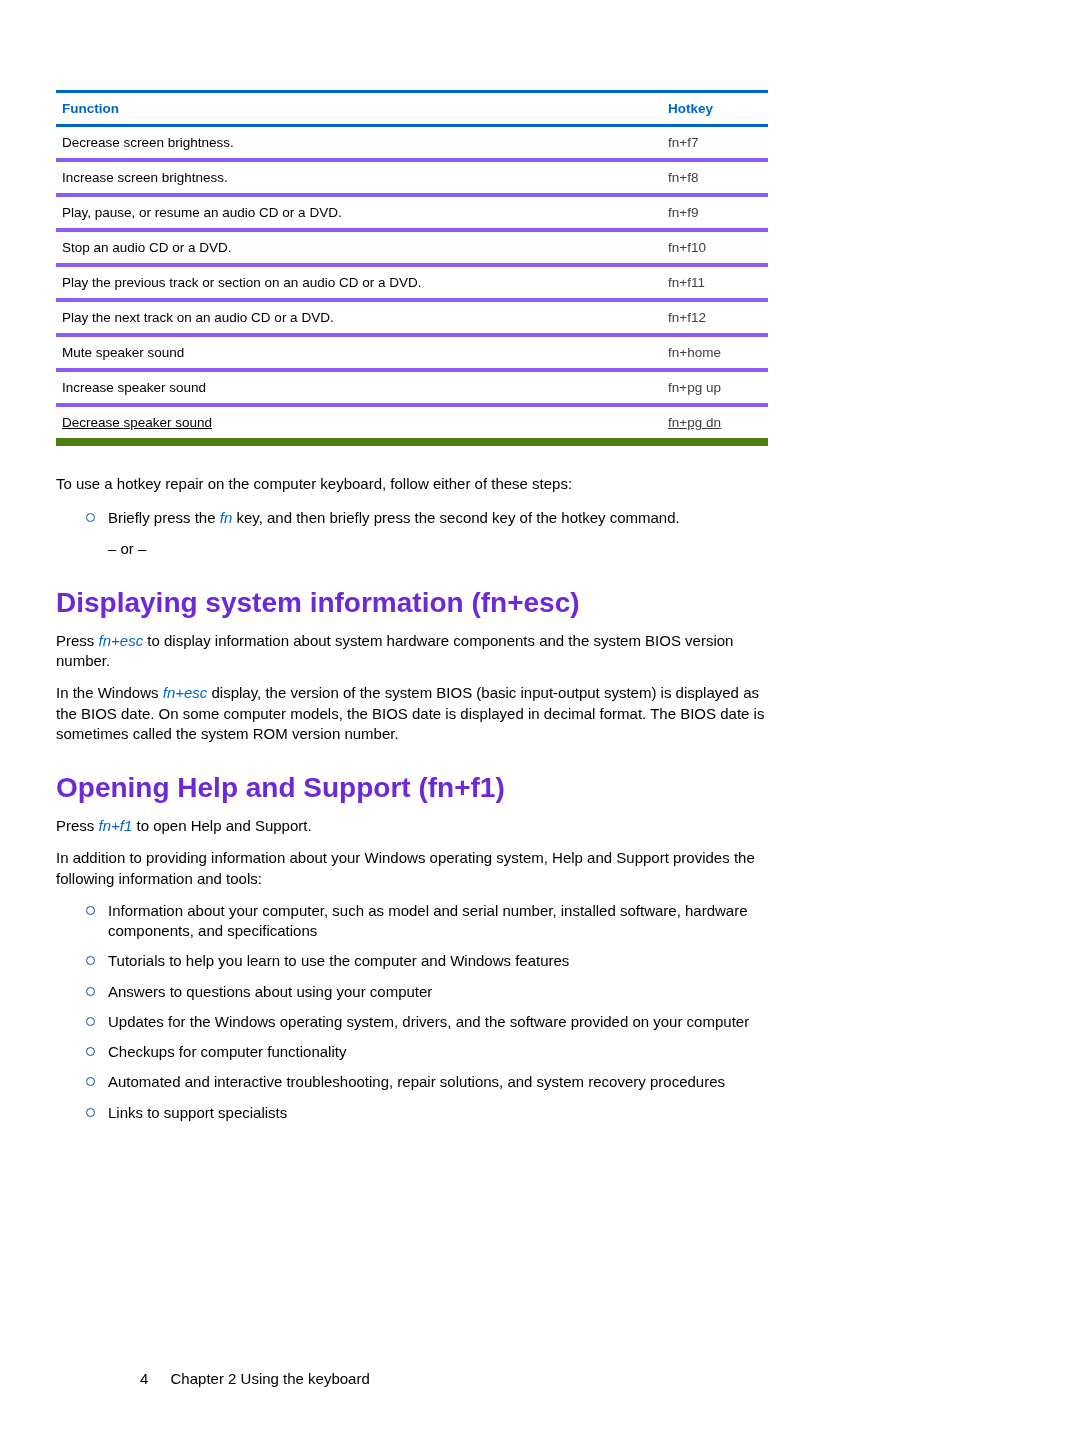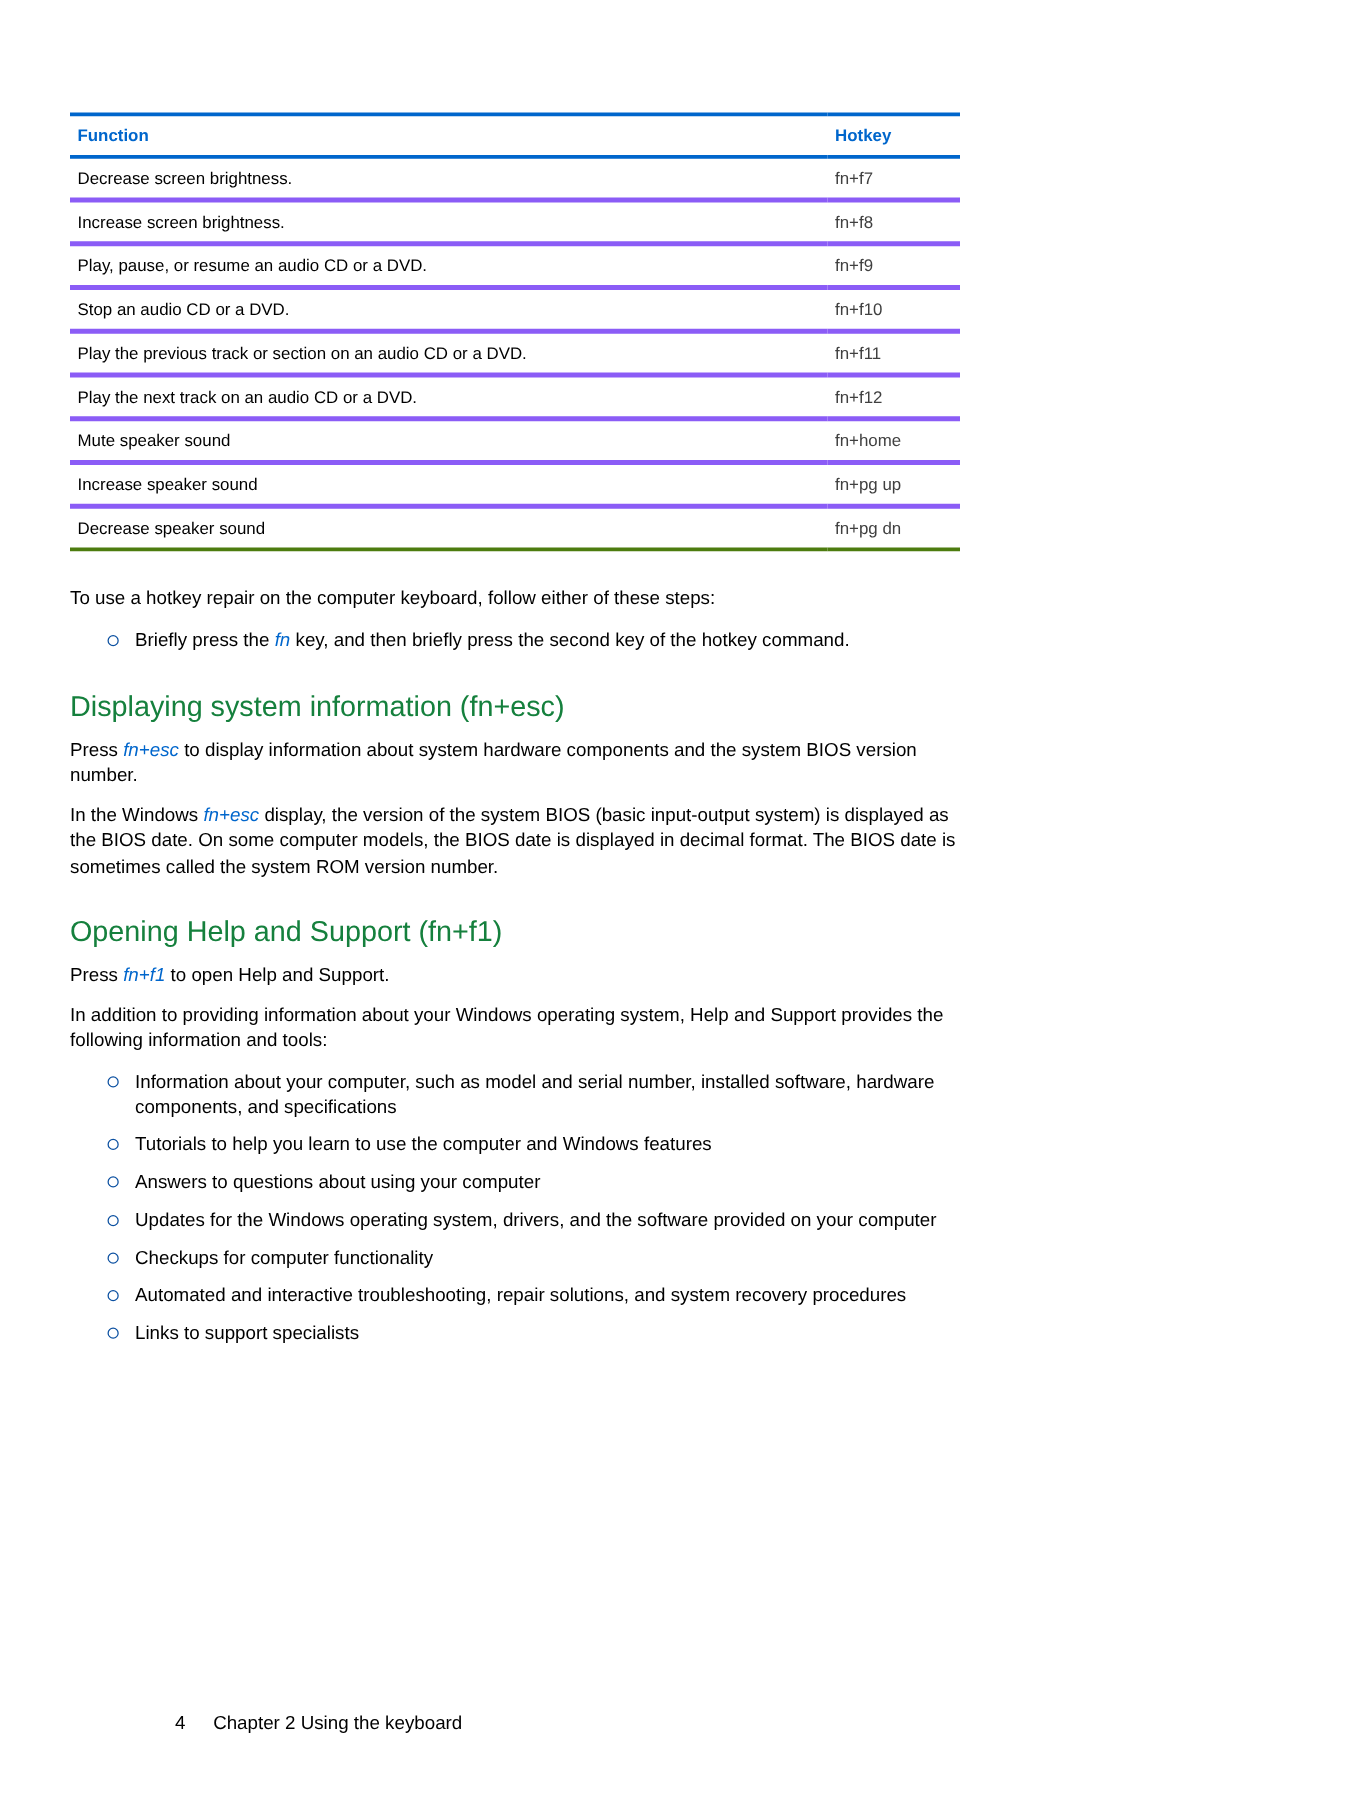--- a/index.html
+++ b/index.html
@@ -29,21 +29,22 @@
     padding: 8px 6px;
     border-top: 3px solid #0066cc;
     border-bottom: 3px solid #0066cc;
   }
   .hk-table td {
     padding: 8px 6px;
     border-bottom: 4px solid #8b5cf6;
     vertical-align: top;
   }
   .hk-table tr:last-child td {
-    border-bottom: 3px solid #4d7c0f;
+    border-bottom: 8px solid #4d7c0f;
+    text-decoration: underline;
   }
   .hotkey-cell {
     color: #404040;
   }
   .body-text {
     margin: 28px 0 14px 0;
     line-height: 1.35;
   }
   .para {
     margin: 12px 0;
@@ -72,23 +73,23 @@
     background: #fff;
   }
   .or-sep {
     margin: 10px 0 10px 0;
   }
   .fn {
     color: #0066cc;
     font-style: italic;
   }
   h2.section {
-    color: #15803d;
-    font-size: 23px;
-    font-weight: normal;
+    color: #6d28d9;
+    font-size: 28px;
+    font-weight: bold;
     margin: 28px 0 12px 0;
   }
   .footer {
     position: absolute;
     bottom: 50px;
     left: 140px;
     right: 120px;
     font-size: 15px;
   }
   .footer .pagenum {
@@ -145,20 +146,21 @@
         <td class="hotkey-cell">fn+pg dn</td>
       </tr>
     </tbody>
   </table>
 
   <p class="body-text">To use a hotkey repair on the computer keyboard, follow either of these steps:</p>
 
   <ul class="circ">
     <li>
       <span>Briefly press the </span><span class="fn">fn</span><span> key, and then briefly press the second key of the hotkey command.</span>
+      <div class="or-sep">– or –</div>
     </li>
   </ul>
 
   <h2 class="section">Displaying system information (fn+esc)</h2>
   <p class="para">
     <span>Press </span><span class="fn">fn+esc</span><span> to display information about system hardware components and the system BIOS version number.</span>
   </p>
   <p class="para">
     <span>In the Windows </span><span class="fn">fn+esc</span><span> display, the version of the system BIOS (basic input-output system) is displayed as the BIOS date. On some computer models, the BIOS date is displayed in decimal format. The BIOS date is sometimes called the system ROM version number.</span>
   </p>

